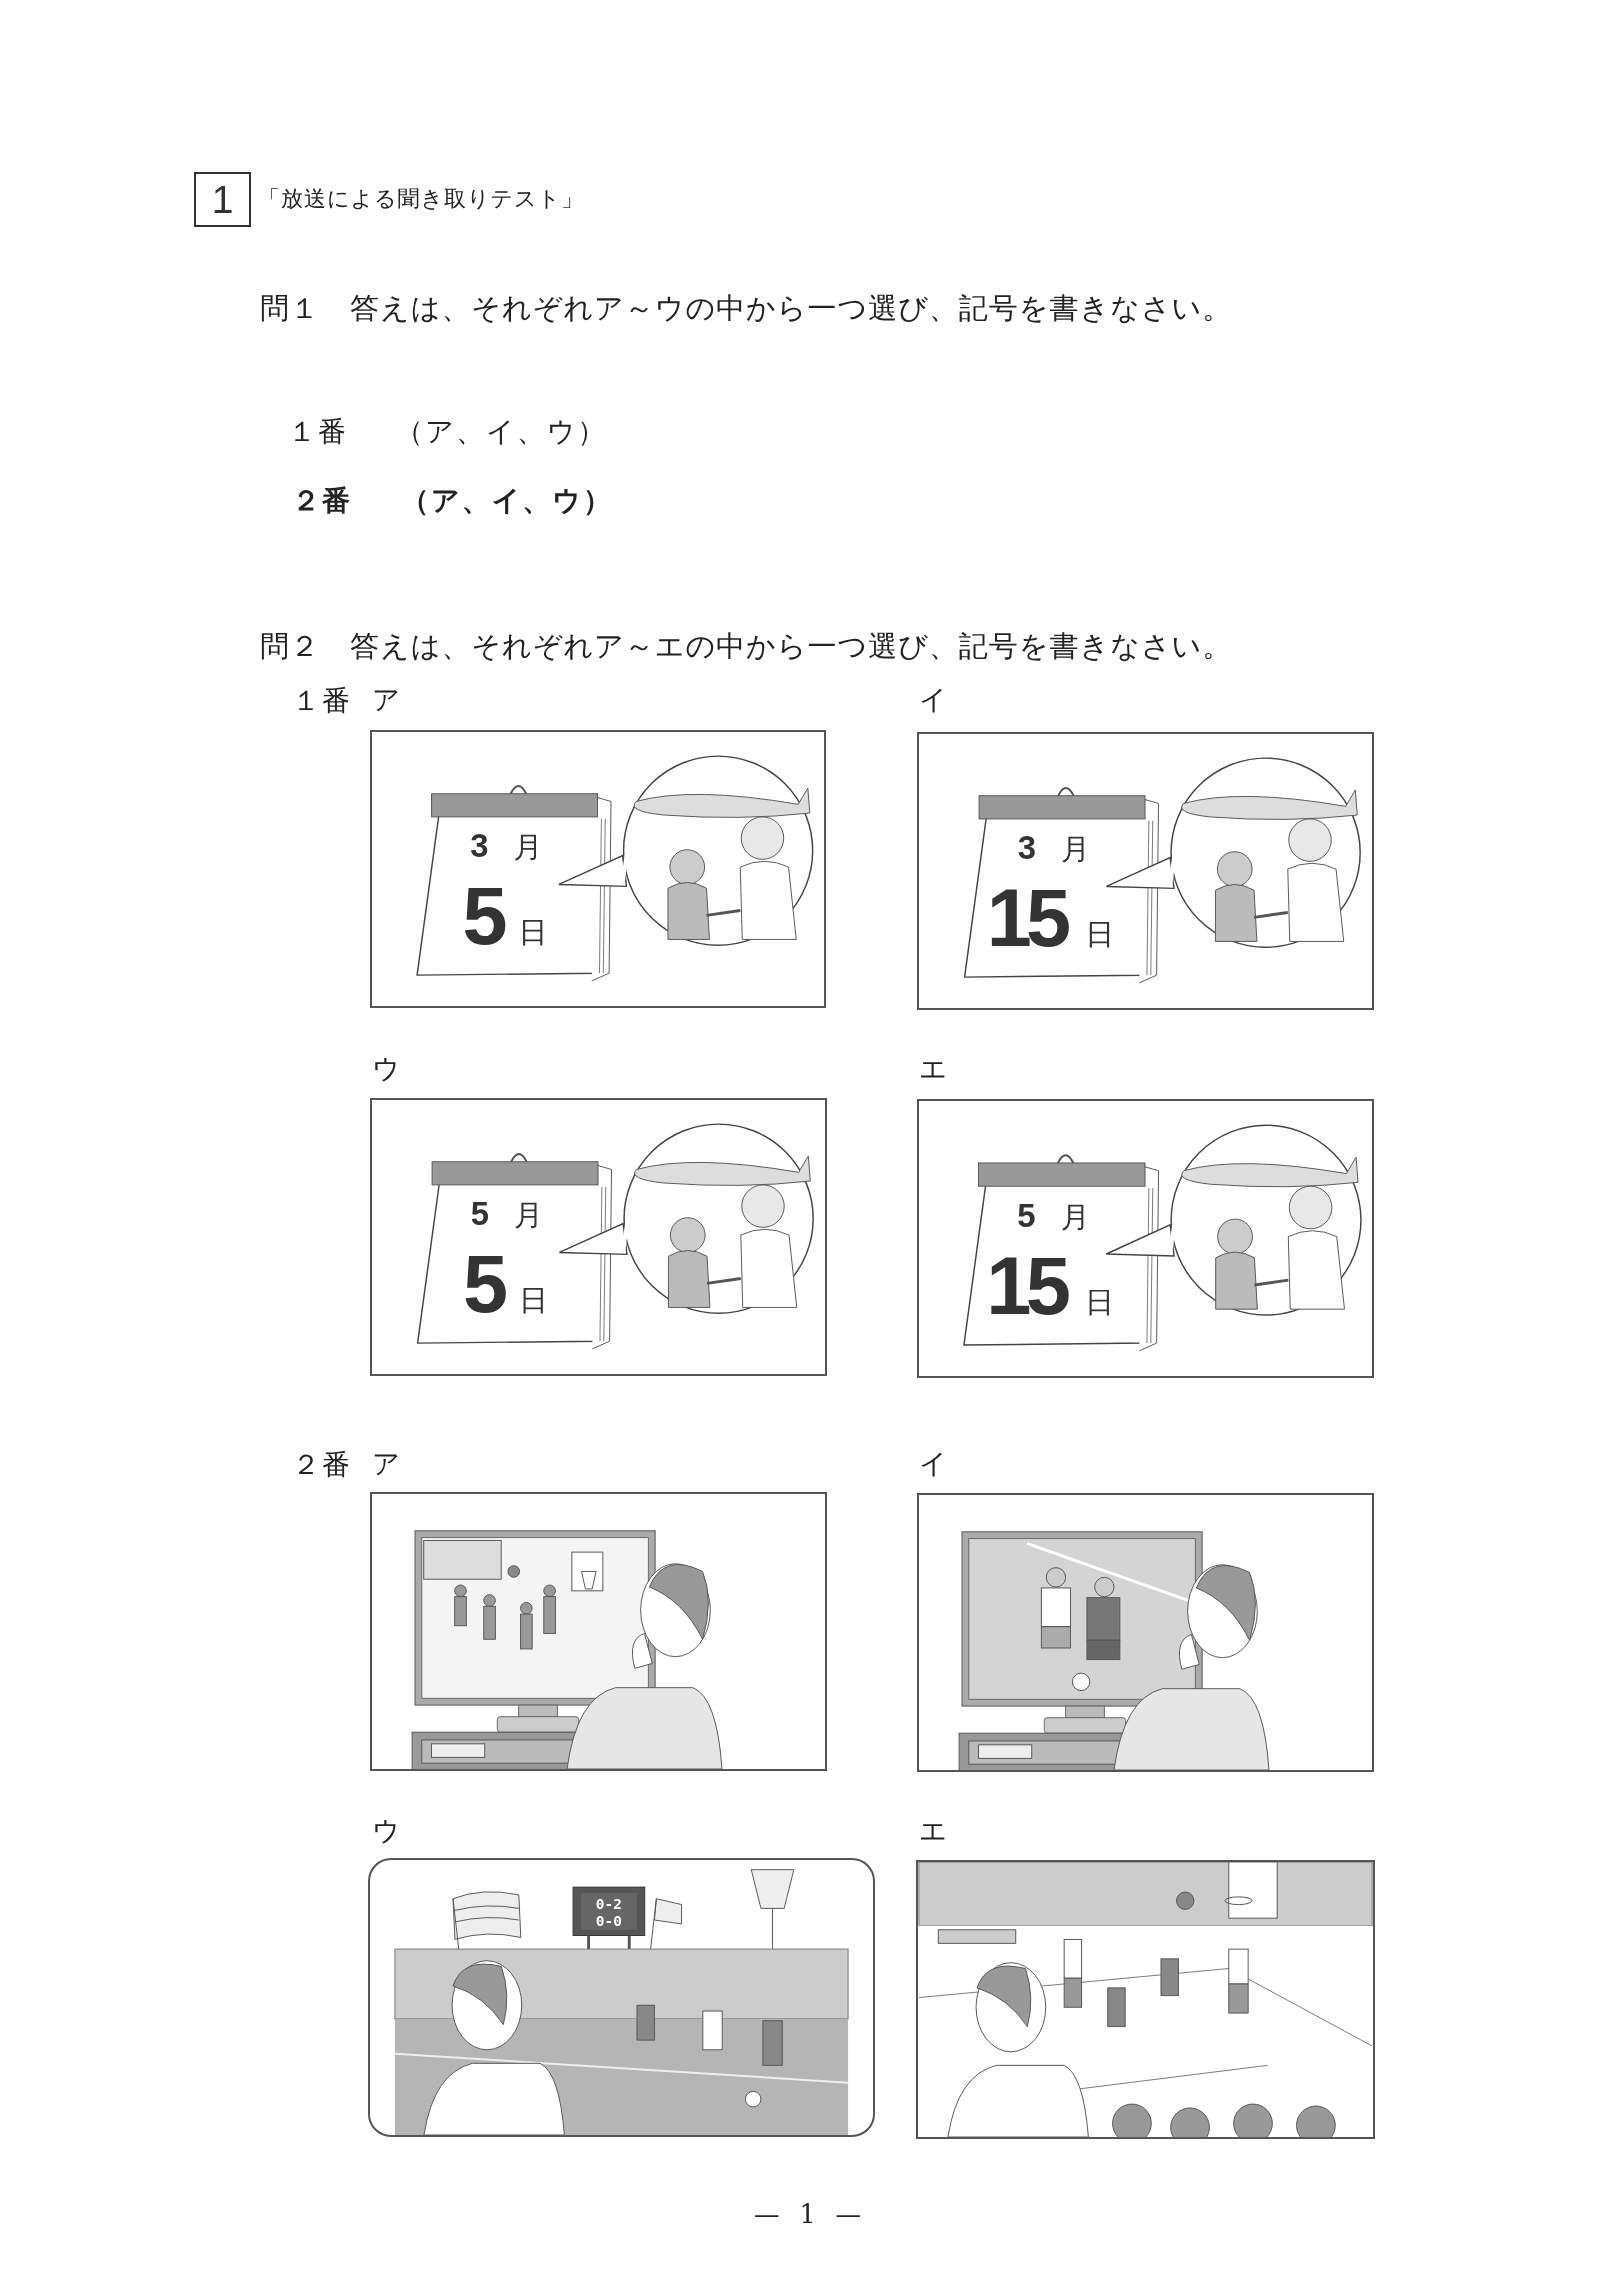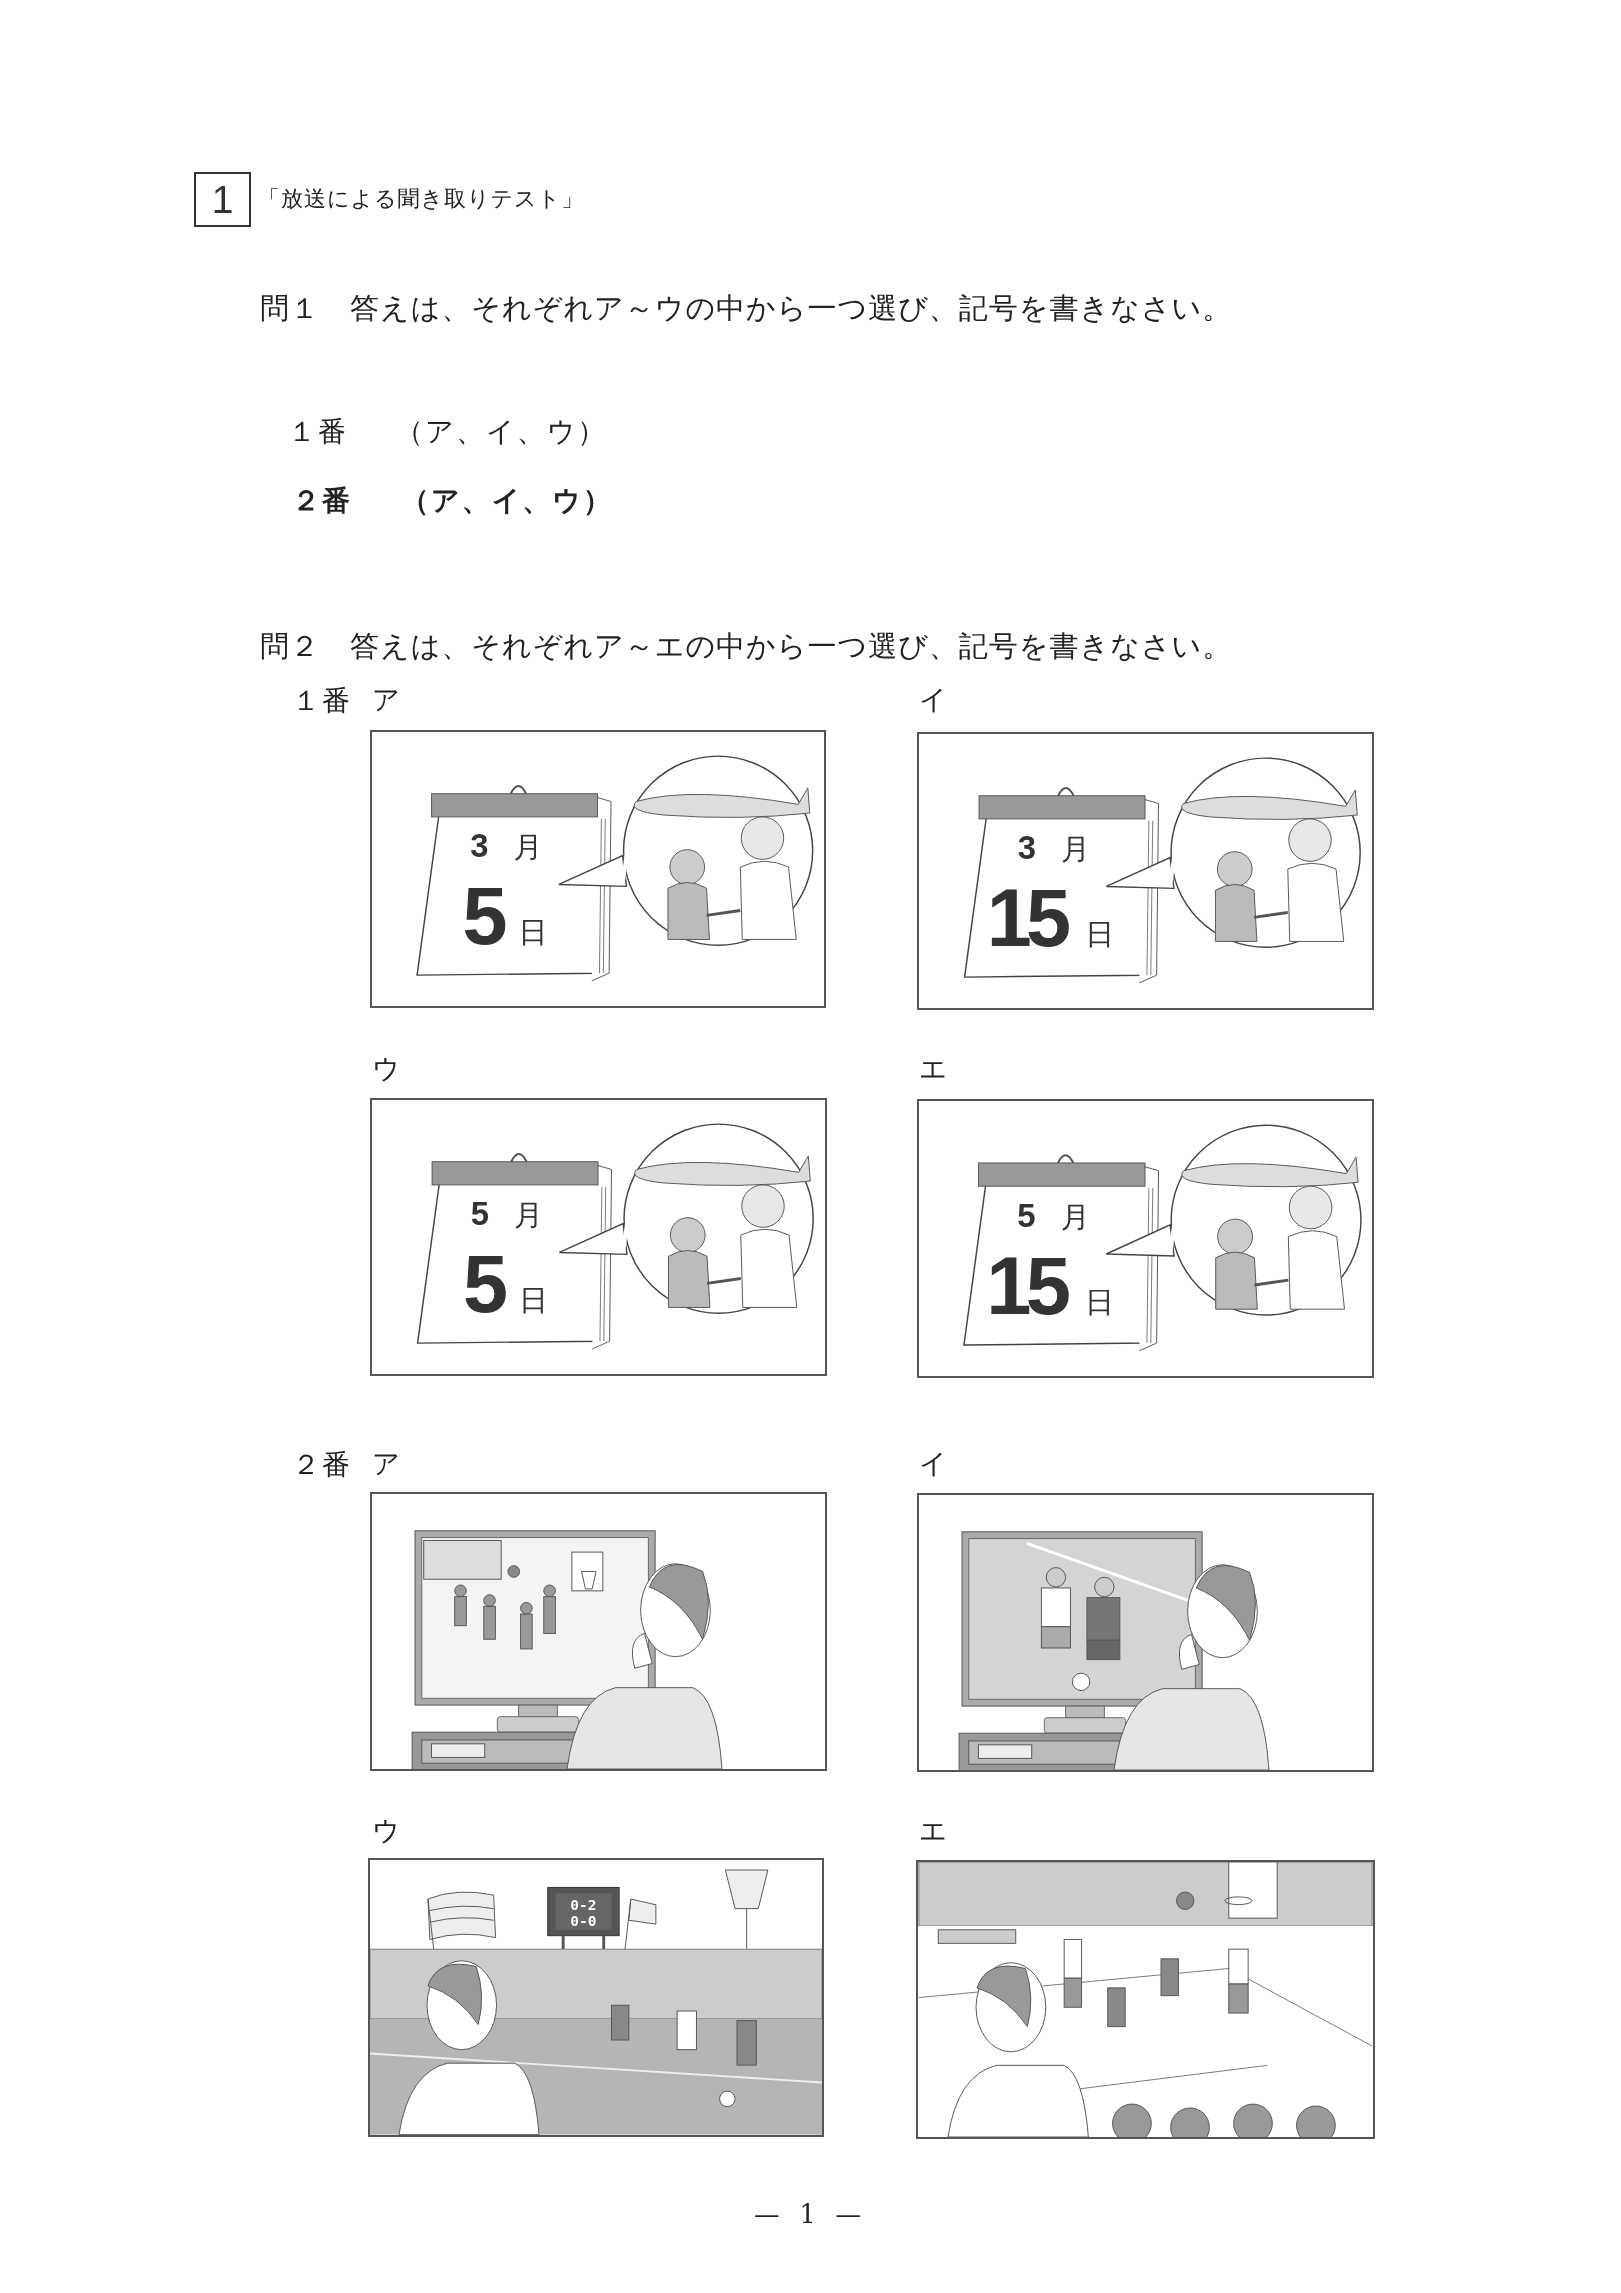--- a/index.html
+++ b/index.html
@@ -224,21 +224,21 @@
     </g>
     <g>
       <path d="M200 284 Q210 210 250 200 L330 200 Q355 210 360 284 Z" fill="#e6e6e6" stroke="#555"></path>
       <ellipse cx="312" cy="120" rx="36" ry="48" fill="#fff" stroke="#555"></ellipse>
       <path d="M285 96 Q300 60 340 80 Q352 110 340 150 Q320 110 285 96Z" fill="#999" stroke="#555"></path>
       <path d="M270 180 Q262 150 280 144 L288 175 Z" fill="#fff" stroke="#555"></path>
     </g>
   </svg>
 </div>
 
-<div class="pic" style="left:368px; top:1858px; width:456px; height:279px;">
+<div class="pic" style="left:368px; top:1858px; width:507px; height:279px;border-radius:23px;">
   <svg viewBox="0 0 468 284">
     <rect x="0" y="0" width="468" height="80" fill="#fff"></rect>
     <g stroke="#555">
       <path d="M60 40 Q90 28 128 36 L130 80 Q95 72 62 82 Z" fill="#eee"></path>
       <path d="M62 52 Q95 44 128 50" fill="none"></path>
         <path d="M62 64 Q95 56 128 62" fill="none"></path>
       <line x1="60" y1="40" x2="68" y2="110"></line>
       <path d="M270 40 L296 46 L296 66 L268 62 Z" fill="#eee"></path>
         <line x1="270" y1="40" x2="262" y2="110"></line>
     </g>

